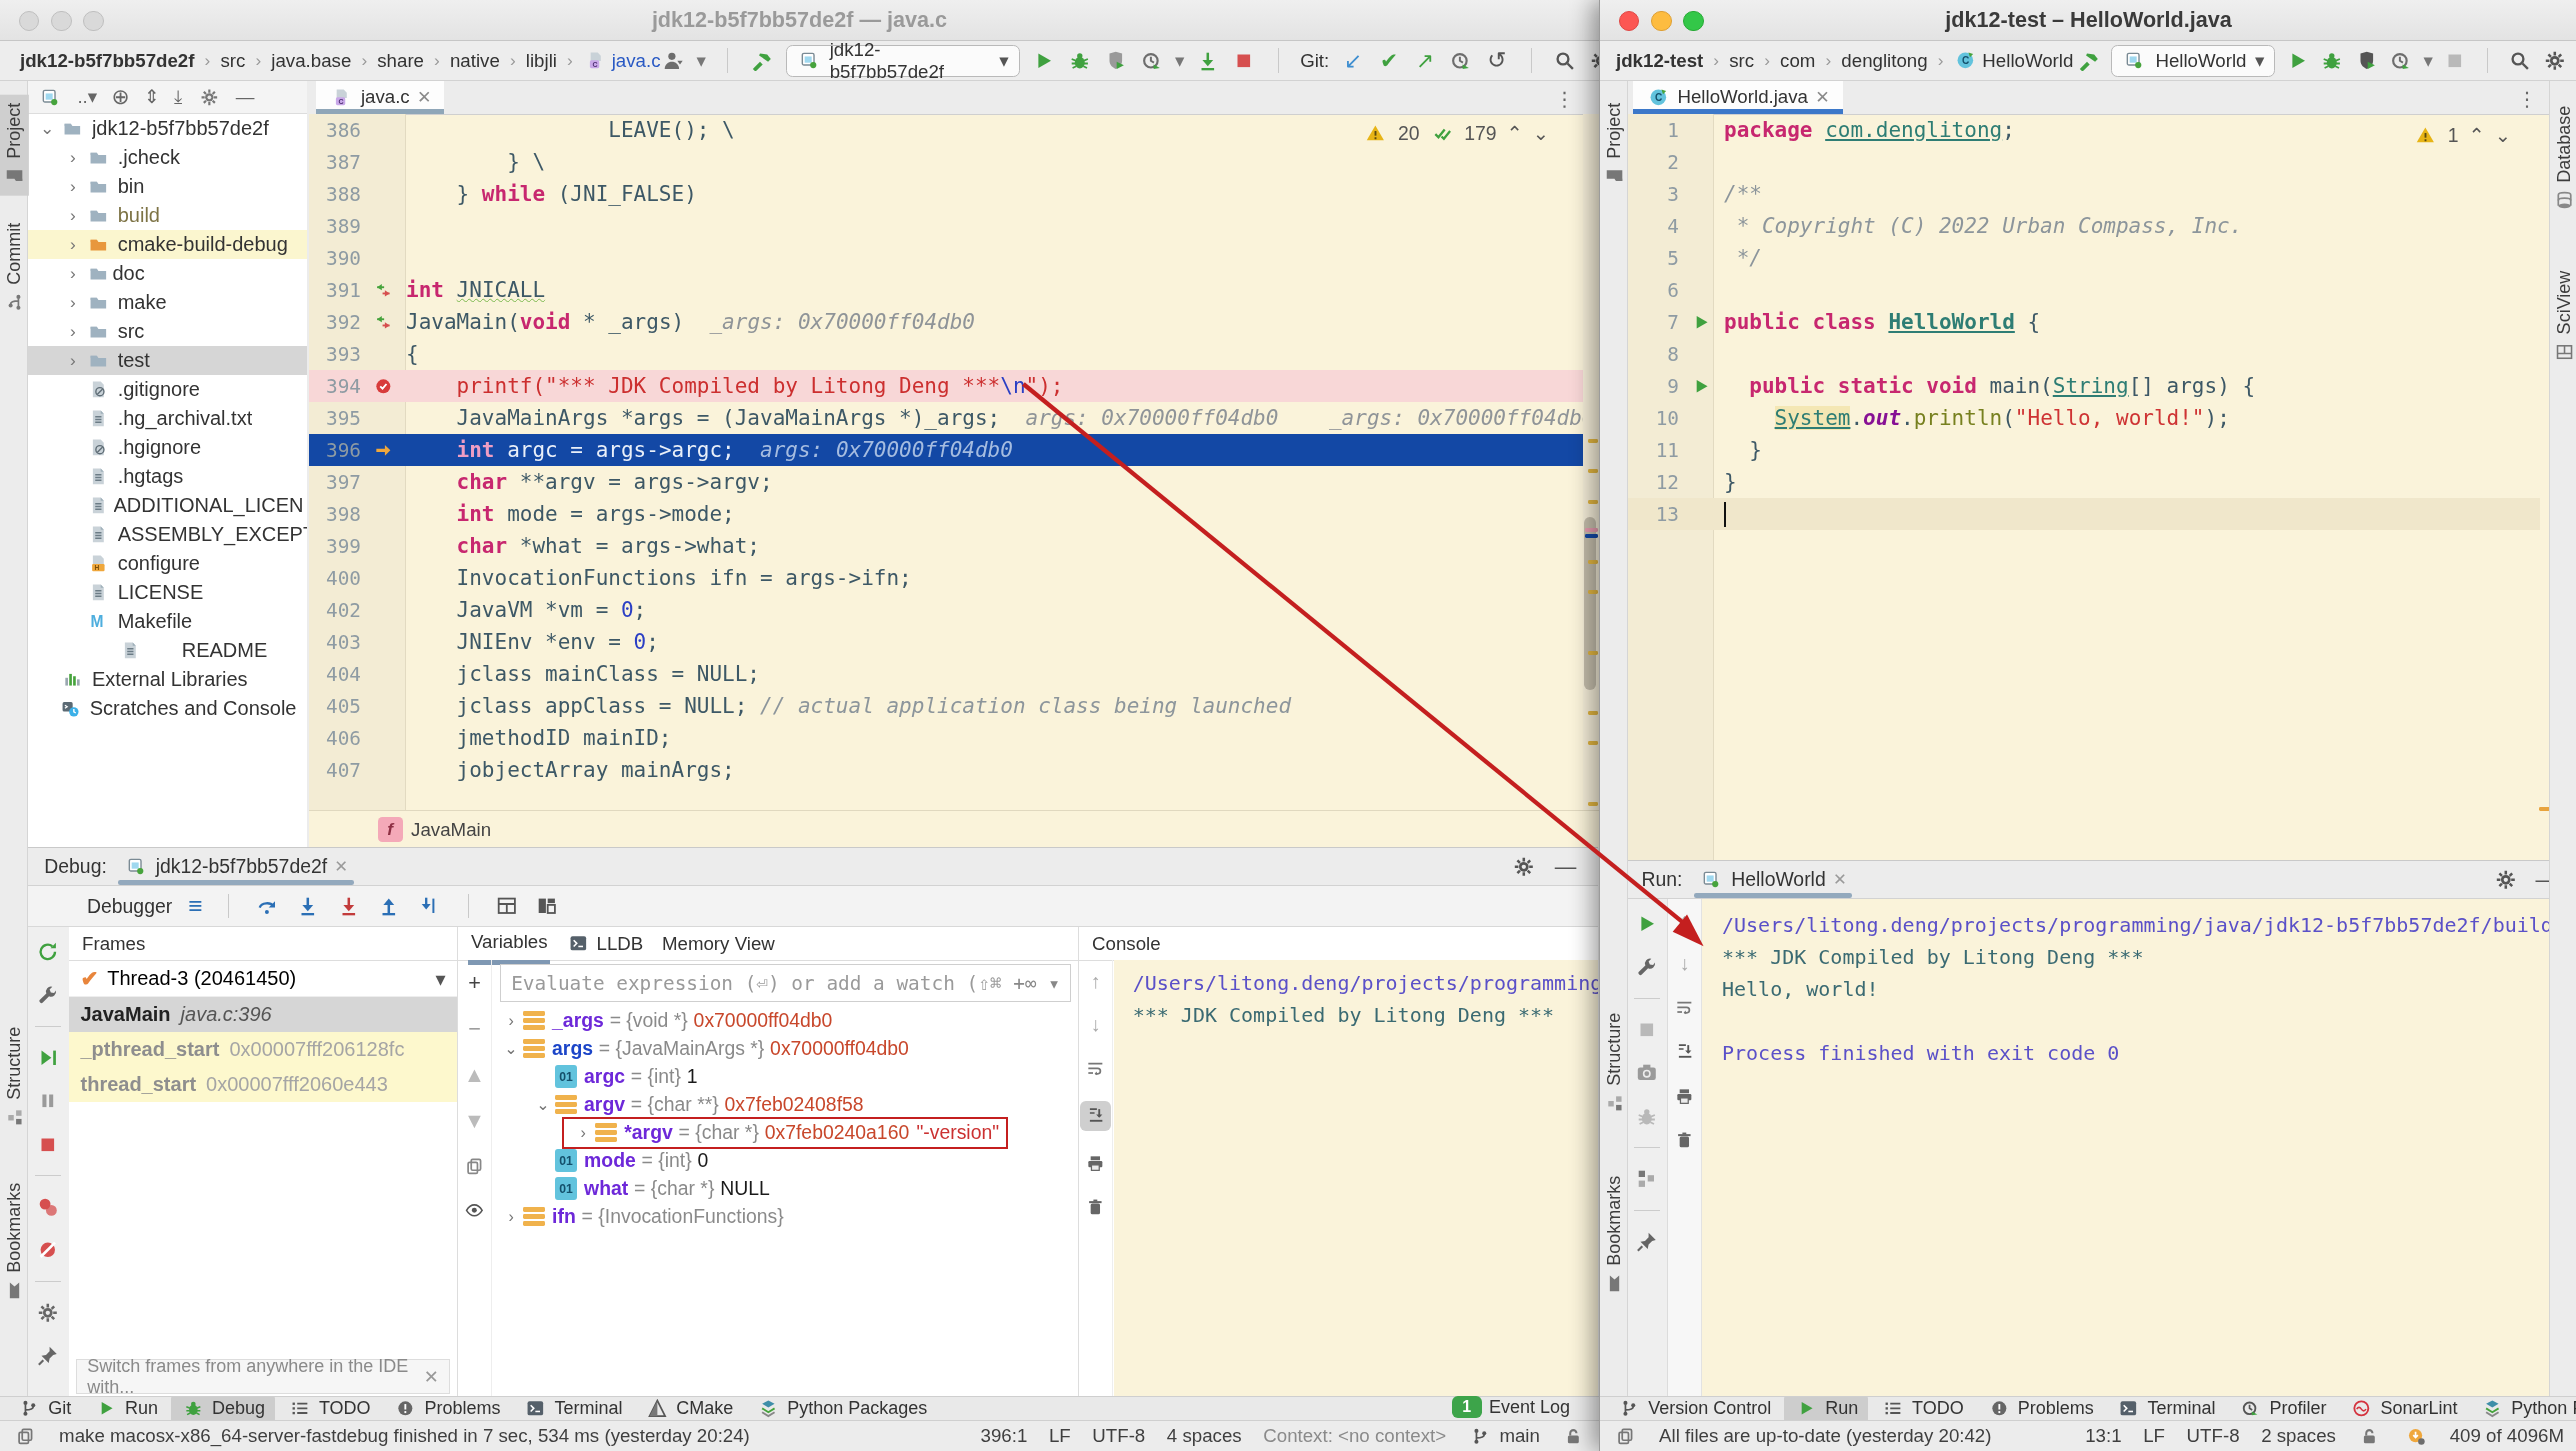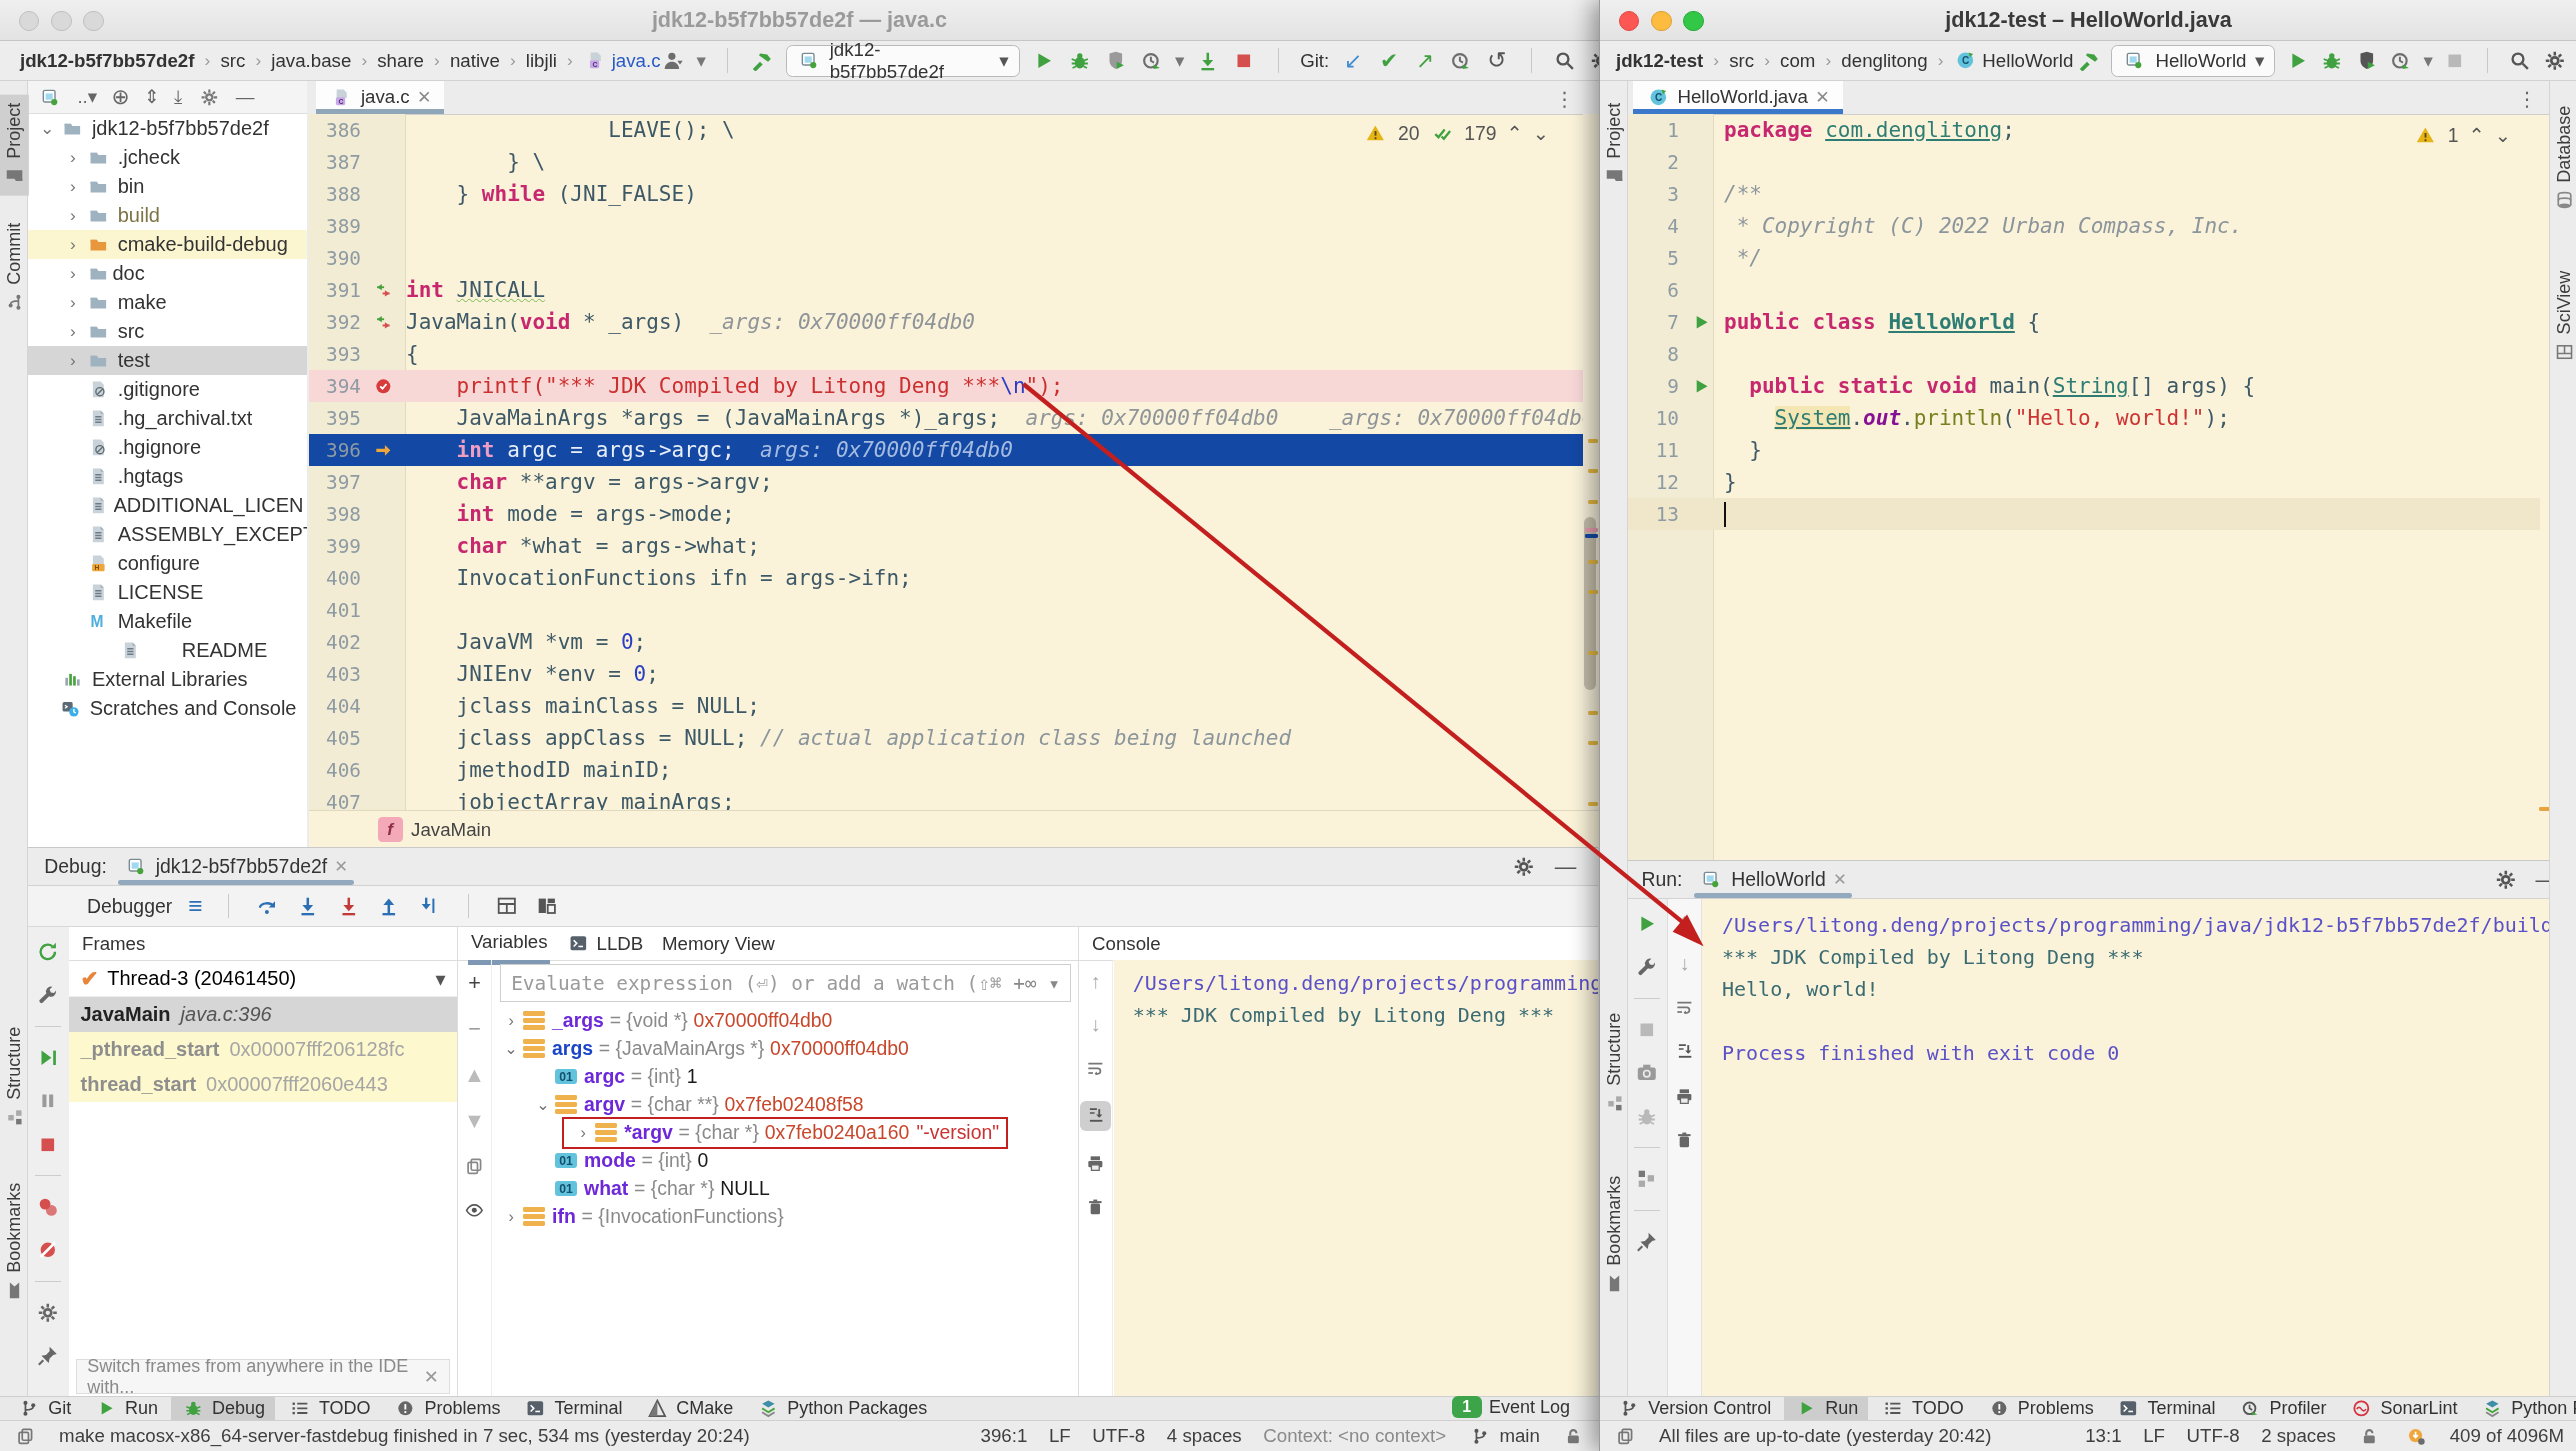--- a/index.html
+++ b/index.html
@@ -105,21 +105,21 @@
   .vname{font-weight:bold;}
   .vname.maroon{color:#6d28d9;}
   .vname.blue{color:#1b45c8;}
   .vtype{color:#8a8a8a;margin:0 5.8px;}
   .vaddr{color:#c8472b;}
   .vplain{color:#1a1a1a;}
   .vextra{color:#cb3131;margin-left:7.2px;}
   .boxwrap{display:inline-flex;align-items:center;border:2.2px solid #c41f1f;padding:0 7.2px;height:28px;}
   .stackic{display:inline-flex;flex-direction:column;gap:2.2px;width:21.6px;margin-right:7.2px;flex:0 0 auto;}
   .stackic i{height:5px;background:#f0b24c;border-radius:1.4px;display:block;}
-  .primic{width:21.6px;height:15px;background:#62c3dd;color:#14506b;font-size:12.2px;font-weight:bold;
+  .primic{width:21.6px;height:23px;background:#62c3dd;color:#14506b;font-size:12.2px;font-weight:bold;
     display:inline-flex;align-items:center;justify-content:center;border-radius:2.9px;margin-right:7.2px;flex:0 0 auto;}
   .watchrow{height:36px;margin:4.3px 7.2px;border:1.4px solid #cfcfcf;background:#fff;display:flex;align-items:center;
     padding:0 10px;color:#9a9a9a;font-size:19.4px;font-family:"DejaVu Sans Mono",monospace;gap:11.5px;}
   .consline{height:32px;display:flex;align-items:center;font-family:"DejaVu Sans Mono",monospace;
     font-size:20px;white-space:pre;}
   .consline.path{color:#5a50c8;}
   .consline.out{color:#3a6a72;}
   .consline.proc{color:#5a50c8;}
   .ministrip{position:absolute;width:33px;display:flex;flex-direction:column;align-items:center;gap:20px;
     padding-top:10px;color:#777;}
@@ -651,24 +651,20 @@
       <span class="gi"></span>
       <span class="ct"><span class="tok-p">    </span><span class="tok-k">int</span><span class="tok-p"> mode = args-&gt;mode;</span></span></div>
         <div class="cl">
       <span class="gn">399</span>
       <span class="gi"></span>
       <span class="ct"><span class="tok-p">    </span><span class="tok-k">char</span><span class="tok-p"> *what = args-&gt;what;</span></span></div>
         <div class="cl">
       <span class="gn">400</span>
       <span class="gi"></span>
       <span class="ct"><span class="tok-p">    InvocationFunctions ifn = args-&gt;ifn;</span></span></div>
-        <div class="cl">
-      <span class="gn">401</span>
-      <span class="gi"></span>
-      <span class="ct"></span></div>
         <div class="cl">
       <span class="gn">402</span>
       <span class="gi"></span>
       <span class="ct"><span class="tok-p">    JavaVM *vm = </span><span class="tok-num">0</span><span class="tok-p">;</span></span></div>
         <div class="cl">
       <span class="gn">403</span>
       <span class="gi"></span>
       <span class="ct"><span class="tok-p">    JNIEnv *env = </span><span class="tok-num">0</span><span class="tok-p">;</span></span></div>
         <div class="cl">
       <span class="gn">404</span>

